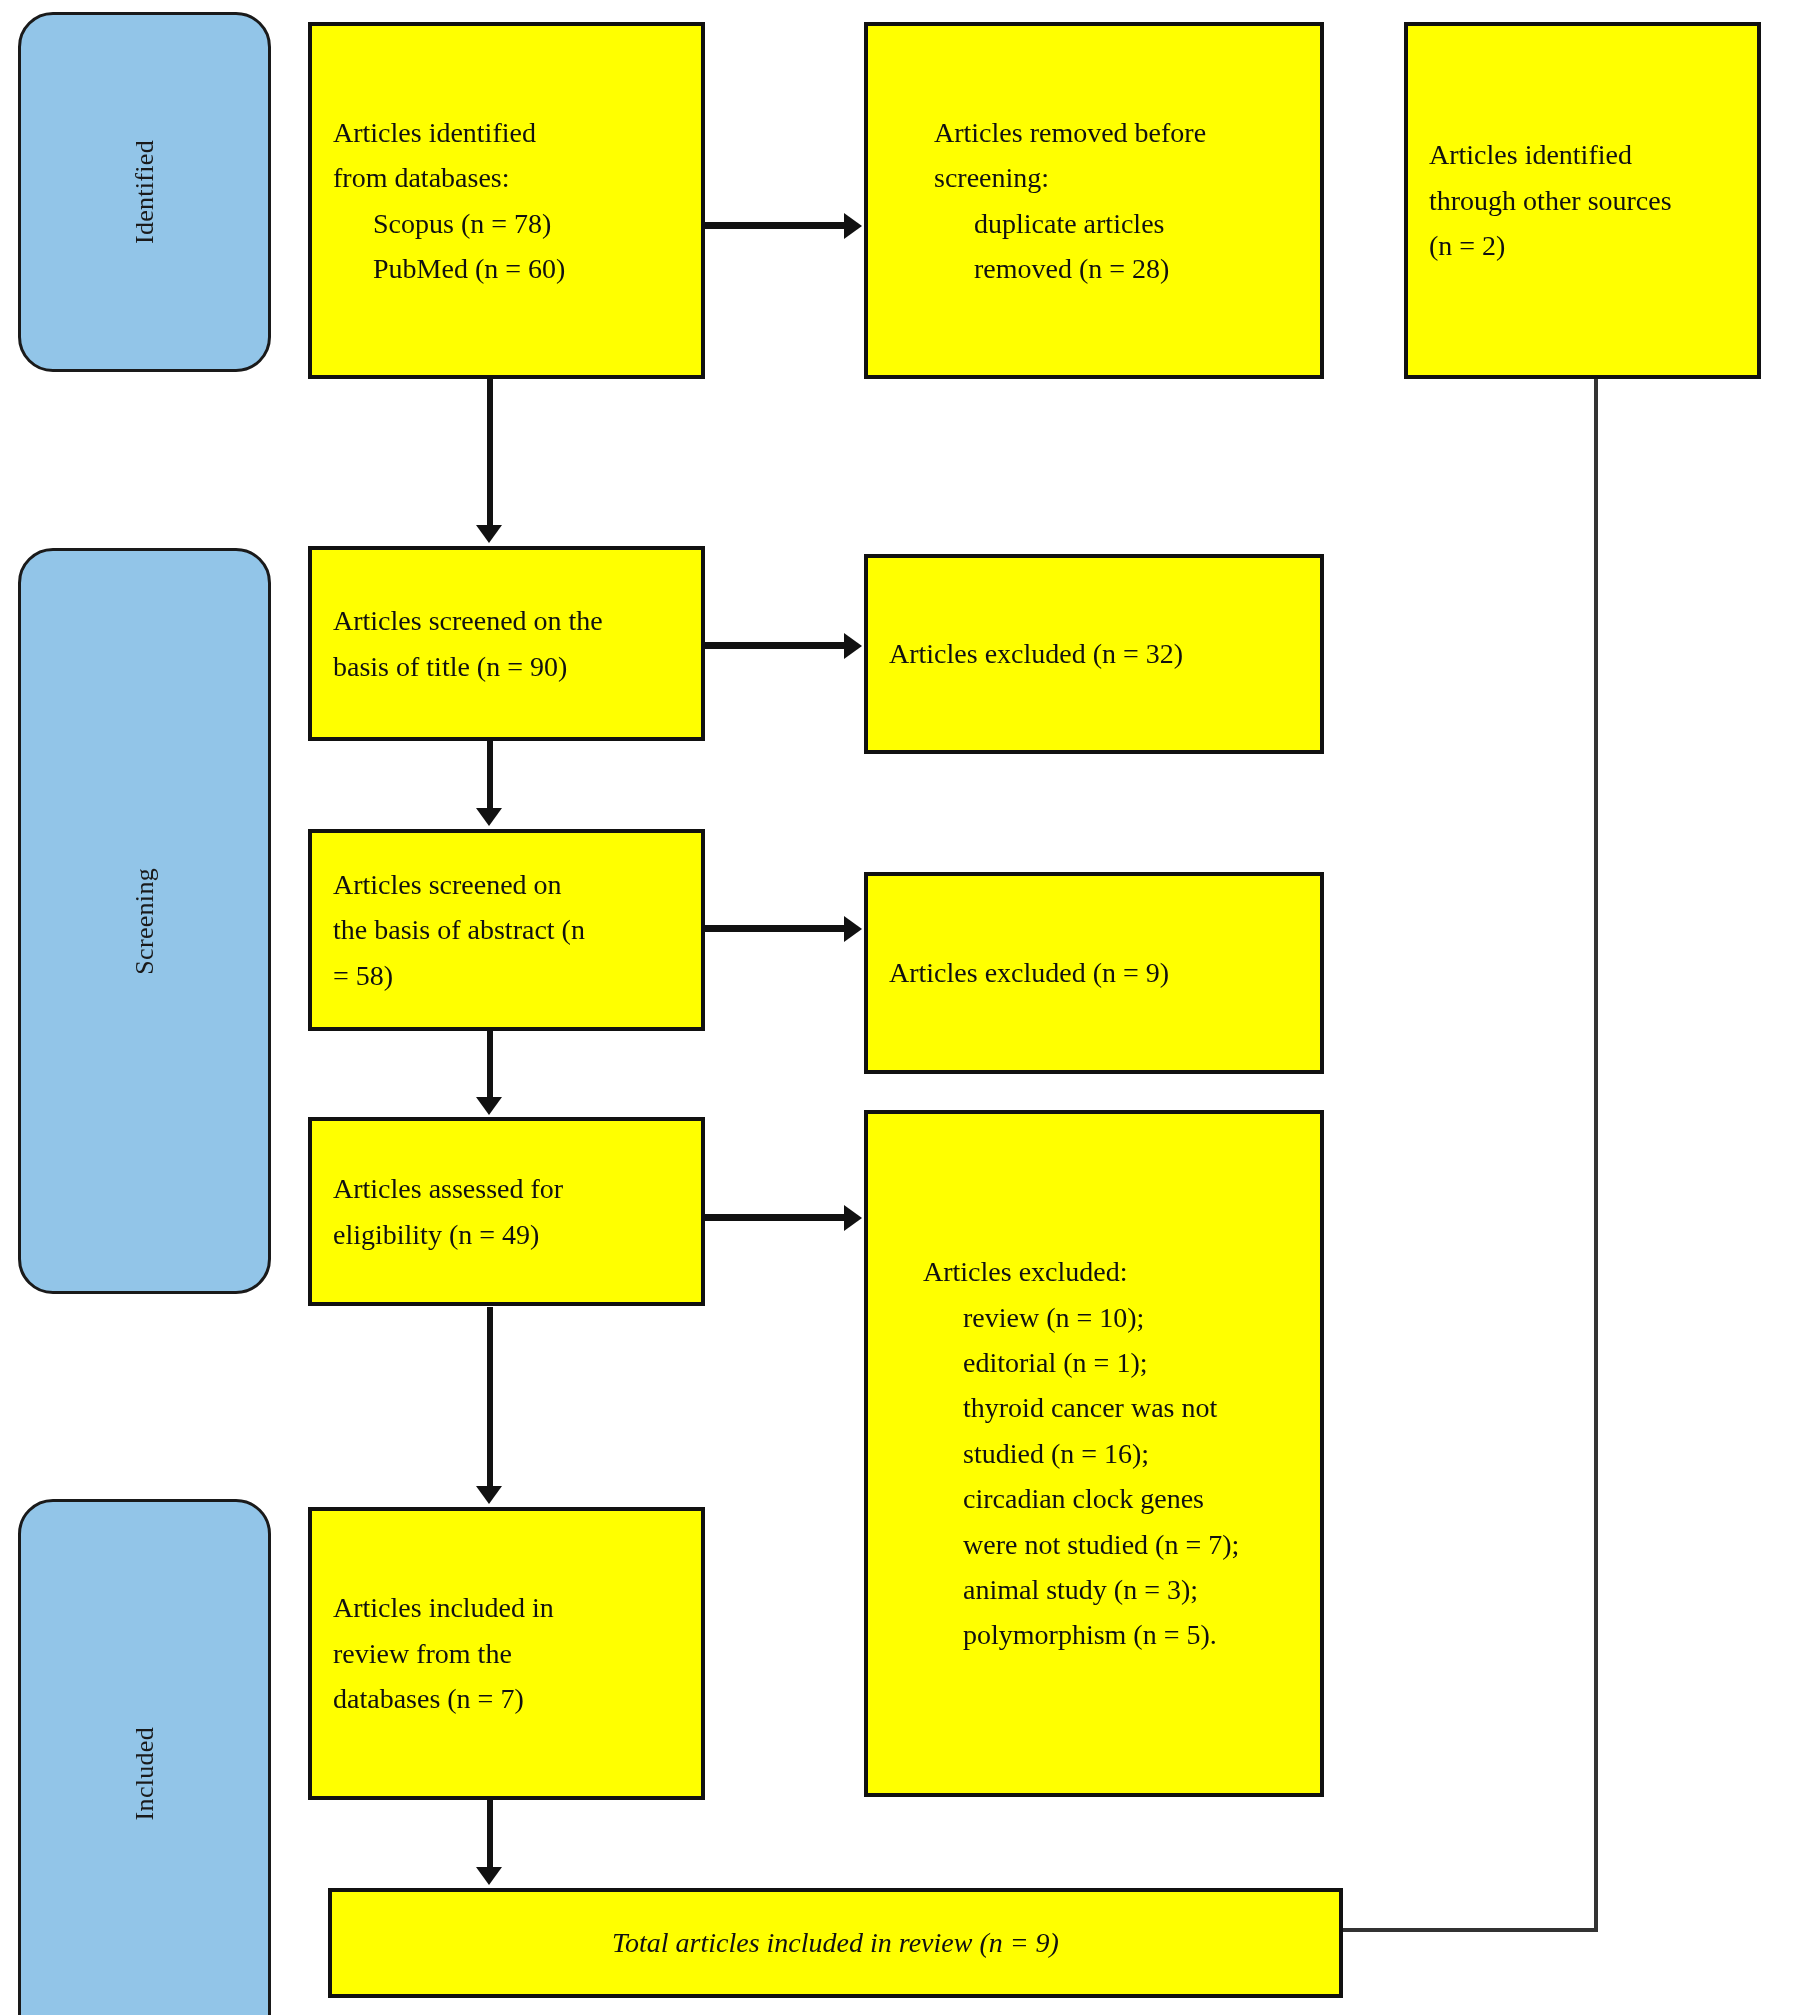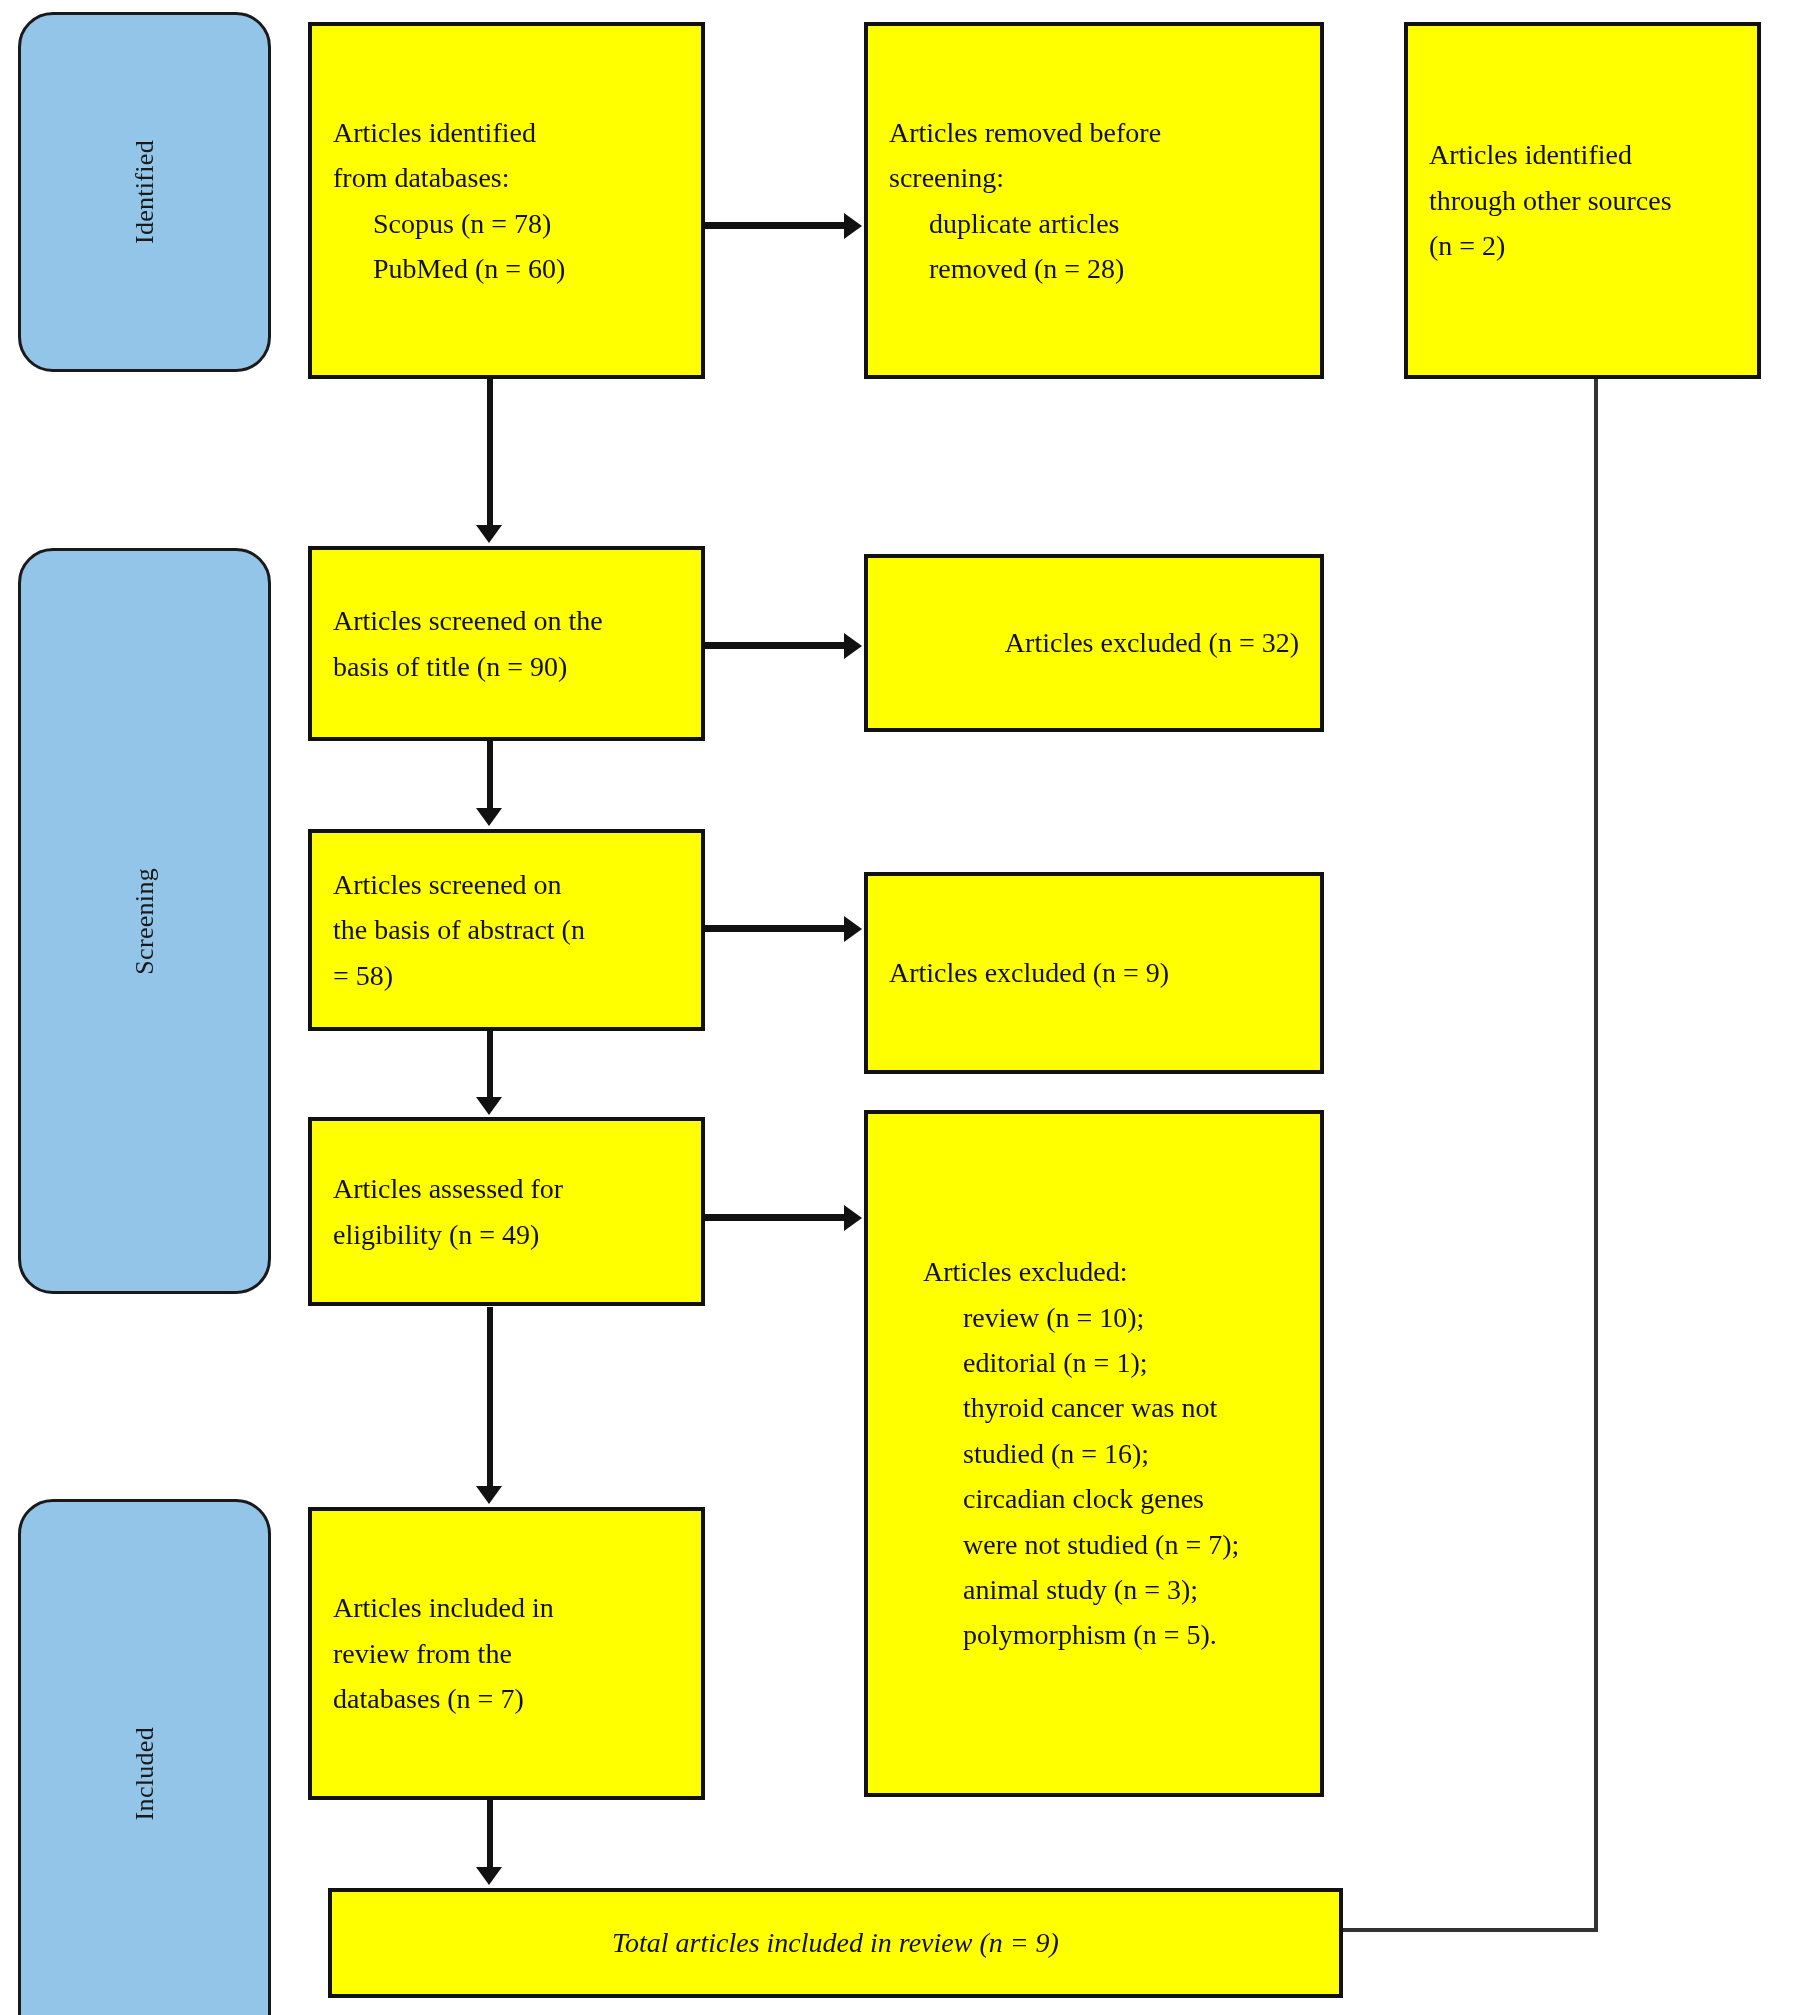--- a/index.html
+++ b/index.html
@@ -112,21 +112,21 @@
 
   <div class="ybox" style="left:308px; top:22px; width:397px; height:357px;">
     <div class="ytext">
       <span class="line">Articles identified</span>
       <span class="line">from databases:</span>
       <span class="indent">Scopus (n = 78)</span>
       <span class="indent">PubMed (n = 60)</span>
     </div>
   </div>
 
-  <div class="ybox" style="left:864px; top:22px; width:460px; height:357px;">
+  <div class="ybox" style="left:864px; top:22px; width:460px; height:357px;padding-left:45px;">
     <div class="ytext">
       <span class="line">Articles removed before</span>
       <span class="line">screening:</span>
       <span class="indent">duplicate articles</span>
       <span class="indent">removed (n = 28)</span>
     </div>
   </div>
 
   <div class="ybox" style="left:1404px; top:22px; width:357px; height:357px;">
     <div class="ytext">
@@ -146,21 +146,21 @@
   <div class="hline thin" style="left:1343px; top:1928px; width:253px; height:4.3px;"></div>
   <div class="arrow-left" style="left:1324px; top:1918px;"></div>
 
   <div class="ybox" style="left:308px; top:546px; width:397px; height:195px;">
     <div class="ytext">
       <span class="line">Articles screened on the</span>
       <span class="line">basis of title (n = 90)</span>
     </div>
   </div>
 
-  <div class="ybox" style="left:864px; top:554px; width:460px; height:178px;text-align:right;">
+  <div class="ybox" style="left:864px; top:554px; width:460px; height:200px;">
     <div class="ytext">
       <span class="line">Articles excluded (n = 32)</span>
     </div>
   </div>
 
   <div class="hline" style="left:705px; top:642px; width:140px; height:6.7px;"></div>
   <div class="arrow-right" style="left:844px; top:633px;"></div>
 
   <div class="vline" style="left:487px; top:741px; width:5.5px; height:70px;"></div>
   <div class="arrow-down" style="left:476px; top:808px;"></div>

